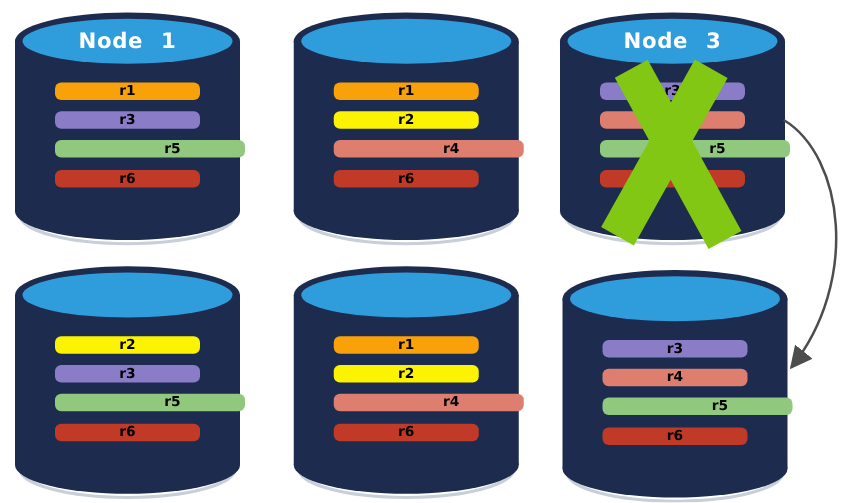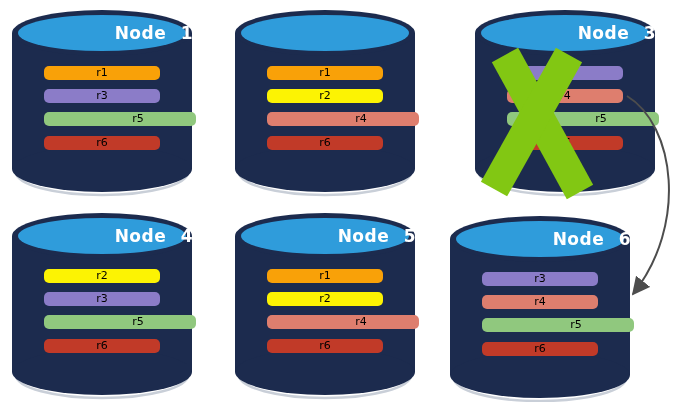--- a/index.html
+++ b/index.html
@@ -21,37 +21,37 @@
   }
   .node svg.cyl { position: absolute; left: 0; top: 0; }
   .cyl .body  { fill: var(--cylinder-body, #1c2b4e); }
   .cyl .top   { fill: var(--cylinder-top, #2f9cdb); }
   .cyl .shadow { fill: none; stroke: var(--cylinder-shadow, #c9cfd8); stroke-width: 2.5; }
   .node-title {
     position: absolute;
     left: 0; top: 13px;
     width: 100%; height: 22px;
     line-height: 22px;
-    text-align: right;
+    text-align: center;
     color: var(--node-title-text, #ffffff);
     font-size: 17px;
     font-weight: 700;
     letter-spacing: 0.5px;
     word-spacing: 8px;
   }
   .bar {
     position: absolute;
     left: 33px;
     width: 116px;
     height: 14px;
     border-radius: 5px;
     text-align: center;
     line-height: 13px;
     font-size: 11px;
-    font-weight: 400;
+    font-weight: 700;
     color: var(--bar-label-text, #000000);
   }
   .bar.row0 { top: 57px; }
   .bar.row1 { top: 80px; }
   .bar.row2 { top: 103px; padding-left: 36px; }
   .bar.row3 { top: 127px; }
   svg.overlay {
     position: absolute;
     left: 0; top: 0;
     width: 676px; height: 402px;
@@ -88,21 +88,21 @@
       <ellipse class="body" cx="91" cy="160" rx="90" ry="23"></ellipse>
       <ellipse class="body" cx="91" cy="24" rx="90" ry="23"></ellipse>
       <ellipse class="top" cx="91" cy="24" rx="84" ry="18"></ellipse>
     </svg>
     <div class="bar row0" style="background: rgb(249, 161, 8);"><span>r1</span></div>
     <div class="bar row1" style="background: rgb(252, 243, 3);"><span>r2</span></div>
     <div class="bar row2" style="background: rgb(222, 126, 110);"><span>r4</span></div>
     <div class="bar row3" style="background: rgb(193, 58, 40);"><span>r6</span></div>
   </div>
 
-  <div class="node" style="left:474px; top:9px;">
+  <div class="node" style="left:447px; top:9px;">
     <svg class="cyl" width="182" height="190" viewBox="0 0 182 190">
       <path class="shadow" d="M5,163 A86,23 0 0 0 177,163"></path>
       <rect class="body" x="1" y="24" width="180" height="136"></rect>
       <ellipse class="body" cx="91" cy="160" rx="90" ry="23"></ellipse>
       <ellipse class="body" cx="91" cy="24" rx="90" ry="23"></ellipse>
       <ellipse class="top" cx="91" cy="24" rx="84" ry="18"></ellipse>
     </svg>
     <div class="node-title">Node 3</div>
     <div class="bar row0" style="background: rgb(139, 124, 200);"><span>r3</span></div>
     <div class="bar row1" style="background: rgb(222, 126, 110);"><span>r4</span></div>
@@ -111,51 +111,48 @@
   </div>
 
   <div class="node" style="left:11px; top:212px;">
     <svg class="cyl" width="182" height="190" viewBox="0 0 182 190">
       <path class="shadow" d="M5,163 A86,23 0 0 0 177,163"></path>
       <rect class="body" x="1" y="24" width="180" height="136"></rect>
       <ellipse class="body" cx="91" cy="160" rx="90" ry="23"></ellipse>
       <ellipse class="body" cx="91" cy="24" rx="90" ry="23"></ellipse>
       <ellipse class="top" cx="91" cy="24" rx="84" ry="18"></ellipse>
     </svg>
-    <div class="node-title">Node 4</div>
     <div class="bar row0" style="background: rgb(252, 243, 3);"><span>r2</span></div>
     <div class="bar row1" style="background: rgb(139, 124, 200);"><span>r3</span></div>
     <div class="bar row2" style="background: rgb(144, 200, 126);"><span>r5</span></div>
     <div class="bar row3" style="background: rgb(193, 58, 40);"><span>r6</span></div>
   </div>
 
   <div class="node" style="left:234px; top:212px;">
     <svg class="cyl" width="182" height="190" viewBox="0 0 182 190">
       <path class="shadow" d="M5,163 A86,23 0 0 0 177,163"></path>
       <rect class="body" x="1" y="24" width="180" height="136"></rect>
       <ellipse class="body" cx="91" cy="160" rx="90" ry="23"></ellipse>
       <ellipse class="body" cx="91" cy="24" rx="90" ry="23"></ellipse>
       <ellipse class="top" cx="91" cy="24" rx="84" ry="18"></ellipse>
     </svg>
-    <div class="node-title">Node 5</div>
     <div class="bar row0" style="background: rgb(249, 161, 8);"><span>r1</span></div>
     <div class="bar row1" style="background: rgb(252, 243, 3);"><span>r2</span></div>
     <div class="bar row2" style="background: rgb(222, 126, 110);"><span>r4</span></div>
     <div class="bar row3" style="background: rgb(193, 58, 40);"><span>r6</span></div>
   </div>
 
   <div class="node" style="left:449px; top:215px;">
     <svg class="cyl" width="182" height="190" viewBox="0 0 182 190">
       <path class="shadow" d="M5,163 A86,23 0 0 0 177,163"></path>
       <rect class="body" x="1" y="24" width="180" height="136"></rect>
       <ellipse class="body" cx="91" cy="160" rx="90" ry="23"></ellipse>
       <ellipse class="body" cx="91" cy="24" rx="90" ry="23"></ellipse>
       <ellipse class="top" cx="91" cy="24" rx="84" ry="18"></ellipse>
     </svg>
-    <div class="node-title">Node 6</div>
     <div class="bar row0" style="background: rgb(139, 124, 200);"><span>r3</span></div>
     <div class="bar row1" style="background: rgb(222, 126, 110);"><span>r4</span></div>
     <div class="bar row2" style="background: rgb(144, 200, 126);"><span>r5</span></div>
     <div class="bar row3" style="background: rgb(193, 58, 40);"><span>r6</span></div>
   </div>
 
   <svg class="overlay" viewBox="0 0 676 402">
     <defs>
       <marker id="arrowhead" viewBox="0 0 10 10" refX="9" refY="5" markerWidth="9" markerHeight="9" orient="auto">
         <path class="arrow-head" d="M0,0 L10,5 L0,10 z"></path>

